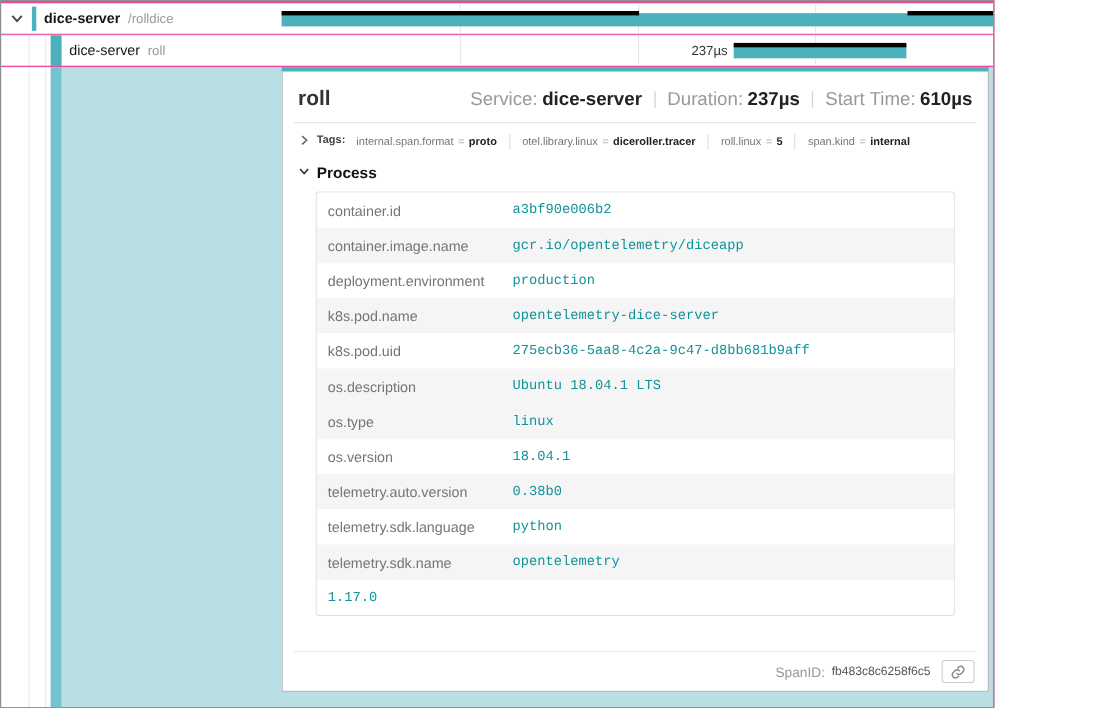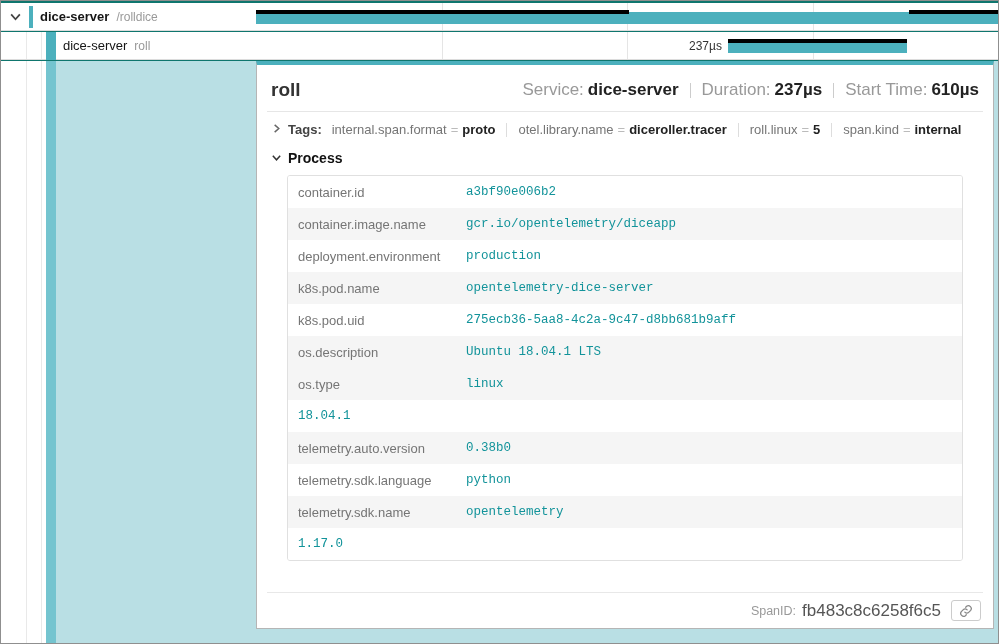--- a/index.html
+++ b/index.html
@@ -3,21 +3,21 @@
 <meta charset="utf-8">
 <style>
   :root{
     --span-bar:#4cb0bd;
     --crit:#000000;
     --detail-bg:#b9dfe4;
     --value-color:#12939a;
   }
   *{margin:0;padding:0;box-sizing:border-box;}
   body{background:#fff;font-family:"Liberation Sans",sans-serif;}
-  .app{position:relative;width:999px;height:644px;border:1px solid #8f8f8f;background:#0f766e;overflow:hidden;}
+  .app{position:relative;width:904px;height:644px;border:1px solid #8f8f8f;background:#ec4899;overflow:hidden;}
 
   
   .span-row{position:absolute;left:0;width:100%;height:28px;border-bottom:1px solid #dcdcdc;background:#fff;}
   .row0{top:2px;}
   .row1{top:31px;}
   .name-col{position:absolute;left:0;top:0;width:255px;height:100%;display:flex;align-items:center;}
   .tl-col{position:absolute;left:255px;right:0;top:0;height:100%;}
   .grid{position:absolute;top:0;bottom:0;width:1px;background:#e5e5e5;}
   .bar{position:absolute;top:9px;height:12px;background:var(--span-bar);}
   .crit{position:absolute;top:7px;height:4px;background:var(--crit);}
@@ -40,40 +40,40 @@
   .card{position:absolute;left:200px;right:4px;top:0;bottom:14px;background:#fff;border:1px solid #b5b5b5;
         border-top:4px solid var(--span-bar);display:flex;flex-direction:column;padding:8px 10px 0 10px;}
 
   .card-head{display:flex;align-items:center;justify-content:space-between;padding:6px 4px 10px 4px;border-bottom:1px solid #e6e6e6;}
   .title{font-size:19px;font-weight:700;color:#333;}
   .overview{display:flex;align-items:center;font-size:17px;}
   .ov{color:#999;white-space:nowrap;}
   .ov b{color:#222;font-weight:700;margin-left:4px;}
   .sep{width:1px;height:15px;background:#ccc;margin:0 11px;}
 
-  .tags-row{display:flex;align-items:flex-start;padding:10px 4px;font-size:13px;cursor:pointer;}
+  .tags-row{display:flex;align-items:flex-start;padding:10px 4px;font-size:10px;cursor:pointer;}
   .acc-label{font-weight:700;color:#444;margin:0 10px 0 6px;white-space:nowrap;}
   .chips{display:flex;align-items:center;flex-wrap:nowrap;}
   .chip{white-space:nowrap;color:#757575;}
   .chip .eq{color:#bbb;margin:0 4px;}
   .chip .val{color:#222;font-weight:600;}
   .chip-sep{width:1px;height:14px;background:#ddd;margin:0 11px;flex:none;}
 
   .proc-head{display:flex;align-items:center;padding:2px 4px 8px 4px;cursor:pointer;}
   .proc-head .acc-label{font-size:14px;color:#111;}
 
   .kv-table{border:1px solid #e0e0e0;border-radius:3px;overflow:hidden;margin:0 20px;}
   .kv-row{display:flex;min-height:32px;align-items:center;background:#fff;}
   .kv-row.alt{background:#f5f5f5;}
   .kv-key{width:168px;flex:none;padding:8px 10px;font-size:13px;color:#757575;}
   .kv-val{flex:1;padding:8px 10px;font-family:"Liberation Mono",monospace;font-size:12.5px;color:var(--value-color);}
 
   .card-foot{margin-top:auto;display:flex;align-items:center;justify-content:flex-end;gap:6px;padding:7px 2px 7px 2px;border-top:1px solid #e8e8e8;}
   .spanid-lbl{color:#999;font-size:12.5px;}
-  .spanid-val{color:#555;font-size:17px;margin-right:4px;}
+  .spanid-val{color:#555;font-size:11px;margin-right:4px;}
   .link-btn{width:30px;height:21px;border:1px solid #ccc;border-radius:3px;background:#fff;display:flex;align-items:center;justify-content:center;cursor:pointer;}
 </style>
 </head>
 <body>
 
 <div class="app">
 
   <div class="span-row row0">
     <div class="name-col">
       <button class="chev-btn">
@@ -136,21 +136,21 @@
         <div class="tags-row">
           <span>
             <svg width="11" height="11" viewBox="0 0 12 12">
                 <polyline points="4,2 8.5,6 4,10" fill="none" stroke="#666" stroke-width="1.6"></polyline>
               </svg>
           </span>
           <span class="acc-label">Tags:</span>
           <span class="chips">
               <span class="chip"><span class="key">internal.span.format</span><span class="eq">=</span><span class="val">proto</span></span>
               <span class="chip-sep"></span>
-              <span class="chip"><span class="key">otel.library.name</span><span class="eq">=</span><span class="val">diceroller.tracer</span></span>
+              <span class="chip"><span class="key">otel.library.linux</span><span class="eq">=</span><span class="val">diceroller.tracer</span></span>
               <span class="chip-sep"></span>
               <span class="chip"><span class="key">roll.linux</span><span class="eq">=</span><span class="val">5</span></span>
               <span class="chip-sep"></span>
               <span class="chip"><span class="key">span.kind</span><span class="eq">=</span><span class="val">internal</span></span>
             </span>
         </div>
 
         <div class="proc-head">
           <span>
             <svg width="11" height="11" viewBox="0 0 12 12">
@@ -183,20 +183,21 @@
             </div>
             <div class="kv-row alt">
               <div class="kv-key">os.description</div>
               <div class="kv-val">Ubuntu 18.04.1 LTS</div>
             </div>
             <div class="kv-row alt">
               <div class="kv-key">os.type</div>
               <div class="kv-val">linux</div>
             </div>
             <div class="kv-row">
+              <div class="kv-key">os.version</div>
               <div class="kv-val">18.04.1</div>
             </div>
             <div class="kv-row alt">
               <div class="kv-key">telemetry.auto.version</div>
               <div class="kv-val">0.38b0</div>
             </div>
             <div class="kv-row">
               <div class="kv-key">telemetry.sdk.language</div>
               <div class="kv-val">python</div>
             </div>

